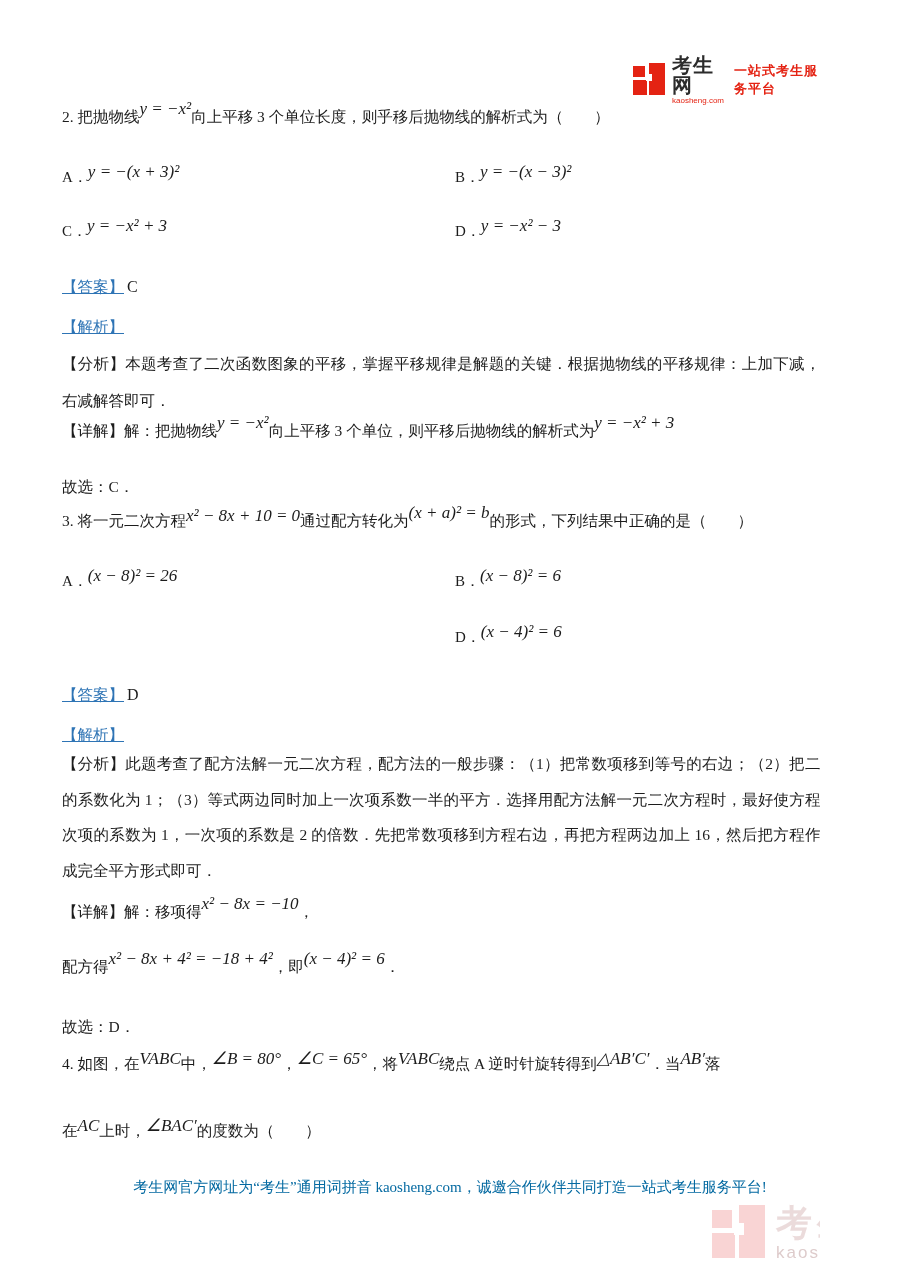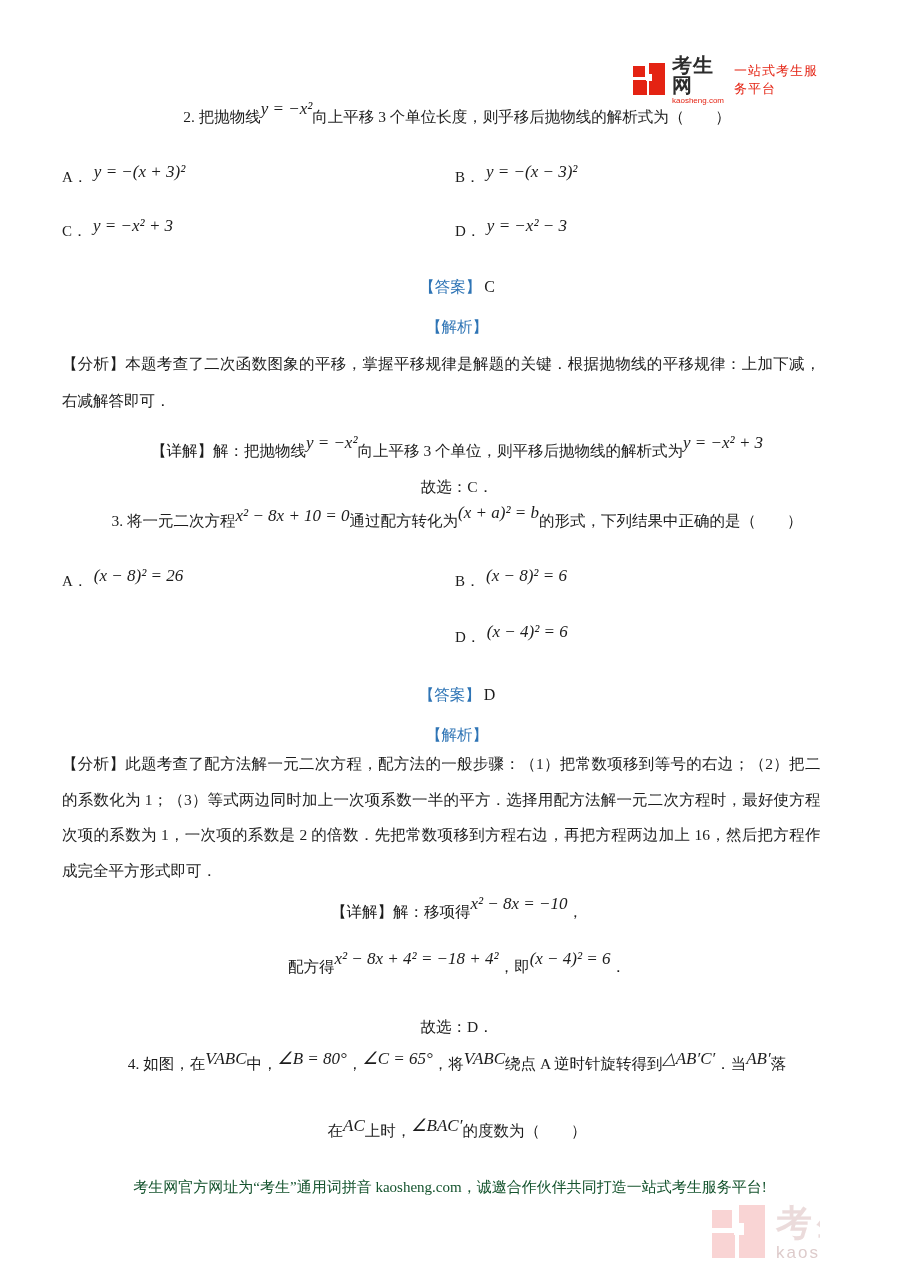--- a/index.html
+++ b/index.html
@@ -12,48 +12,48 @@
   }
   html,body{margin:0;padding:0;background:#fff;}
   .page{
     position:relative;width:820px;height:1273px;background:#ffffff;
     font-family:"Liberation Serif",serif;color:var(--ink);overflow:hidden;
   }
   .para{
     position:absolute;left:62px;width:790px;
     font-size:15.5px;line-height:37px;text-align:justify;
   }
-  .nowrap{white-space:nowrap;text-align:center;}
+  .nowrap{white-space:nowrap;text-align:left;}
   .math{
     font-family:"Liberation Serif",serif;font-style:italic;
     font-size:17px;white-space:nowrap;
   }
   .raise{display:inline-block;transform:translateY(-8px);}
   .raise-sm{display:inline-block;transform:translateY(-5px);}
-  .blue{color:var(--blue);}
+  .blue{color:var(--blue);text-decoration:underline;}
   .ans{font-size:16px;margin-left:3px;}
   .opt{position:absolute;top:0;white-space:nowrap;font-size:15px;}
-  .opt .math{margin-left:6px;}
+  .opt .math{}
 
   
   .header-logo{position:absolute;top:55px;left:633px;display:flex;align-items:center;}
   .ks-icon{position:relative;width:34px;height:34px;flex:0 0 auto;}
   .ks-icon .b1{position:absolute;left:0;top:3px;width:12px;height:11px;background:var(--red);}
   .ks-icon .b2{position:absolute;left:0;top:17px;width:14px;height:15px;background:var(--red);}
   .ks-icon .b3{position:absolute;left:16px;top:0;width:16px;height:32px;background:var(--red);}
   .ks-icon .notch{position:absolute;left:13px;top:11px;width:6px;height:7px;background:#fff;}
   .brand-box{margin-left:5px;line-height:1;}
   .brand-name{font-family:"Liberation Sans",sans-serif;font-weight:bold;font-size:20px;color:#2b2b2b;letter-spacing:1px;}
   .brand-domain{font-family:"Liberation Sans",sans-serif;font-size:8px;color:var(--red);margin-top:2px;}
-  .tagline{font-family:"Liberation Sans",sans-serif;font-weight:normal;font-size:13px;color:var(--red);margin-left:10px;letter-spacing:1px;}
+  .tagline{font-family:"Liberation Sans",sans-serif;font-weight:bold;font-size:13px;color:var(--red);margin-left:10px;letter-spacing:1px;}
 
   
   .footer{
     position:absolute;left:0;top:1178px;width:900px;text-align:center;
-    font-size:15px;color:#14532d;
+    font-size:15px;color:#0369a1;
   }
 
   
   .watermark{position:absolute;left:712px;top:1205px;display:flex;align-items:center;opacity:.95;}
   .wm-icon{position:relative;width:56px;height:56px;flex:0 0 auto;}
   .wm-icon .b1{position:absolute;left:0;top:5px;width:20px;height:18px;background:var(--pink);}
   .wm-icon .b2{position:absolute;left:0;top:28px;width:23px;height:25px;background:var(--pink);}
   .wm-icon .b3{position:absolute;left:27px;top:0;width:26px;height:53px;background:var(--pink);}
   .wm-icon .notch{position:absolute;left:22px;top:18px;width:10px;height:12px;background:#fff;}
   .wm-text{margin-left:8px;line-height:1;}
@@ -100,21 +100,21 @@
     </span>
   </div>
 
   <div class="para nowrap" style="top:268px">
     <span class="blue">【答案】</span><span class="ans">C</span>
   </div>
   <div class="para nowrap" style="top:308px">
     <span class="blue">【解析】</span>
   </div>
   <div class="para" style="top:345px">【分析】本题考查了二次函数图象的平移，掌握平移规律是解题的关键．根据抛物线的平移规律：上加下减，左加右减解答即可．</div>
-  <div class="para nowrap" style="top:432px">
+  <div class="para nowrap" style="top:412px">
     <span>【详解】解：把抛物线</span><span class="math raise">y = −x²</span><span>向上平移 3 个单位，则平移后抛物线的解析式为</span><span class="math raise">y = −x² + 3</span>
   </div>
   <div class="para nowrap" style="top:468px">故选：C．</div>
 
   <div class="para nowrap" style="top:502px">
     <span>3. 将一元二次方程</span><span class="math raise-sm">x² − 8x + 10 = 0</span><span>通过配方转化为</span><span class="math raise">(x + a)² = b</span><span>的形式，下列结果中正确的是（　　）</span>
   </div>
 
   <div class="para" style="top:562px;height:44px">
     <span class="opt" style="left:0">

